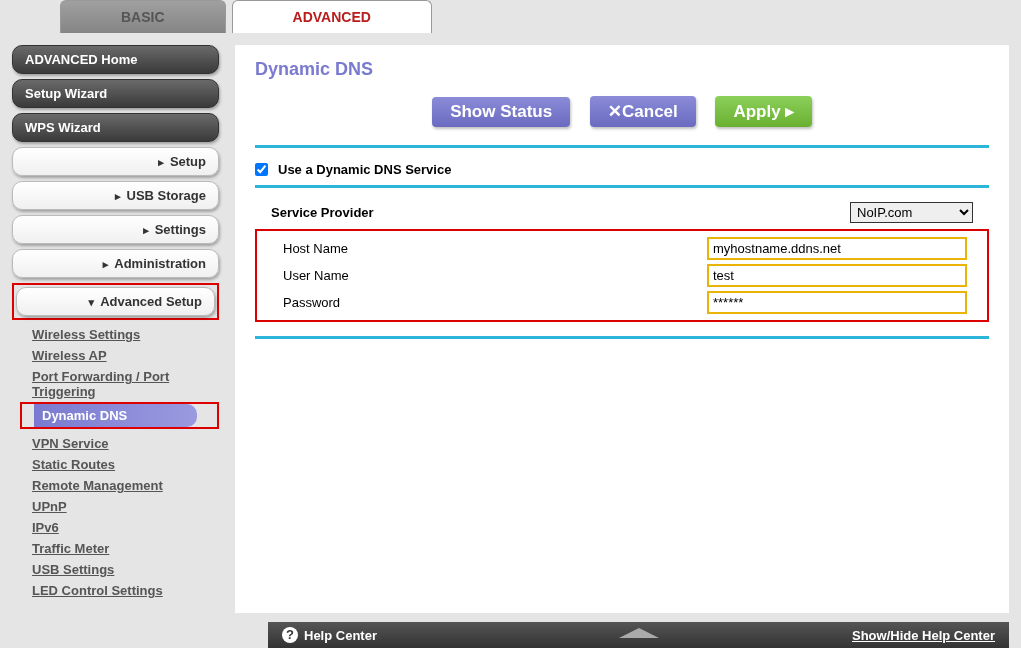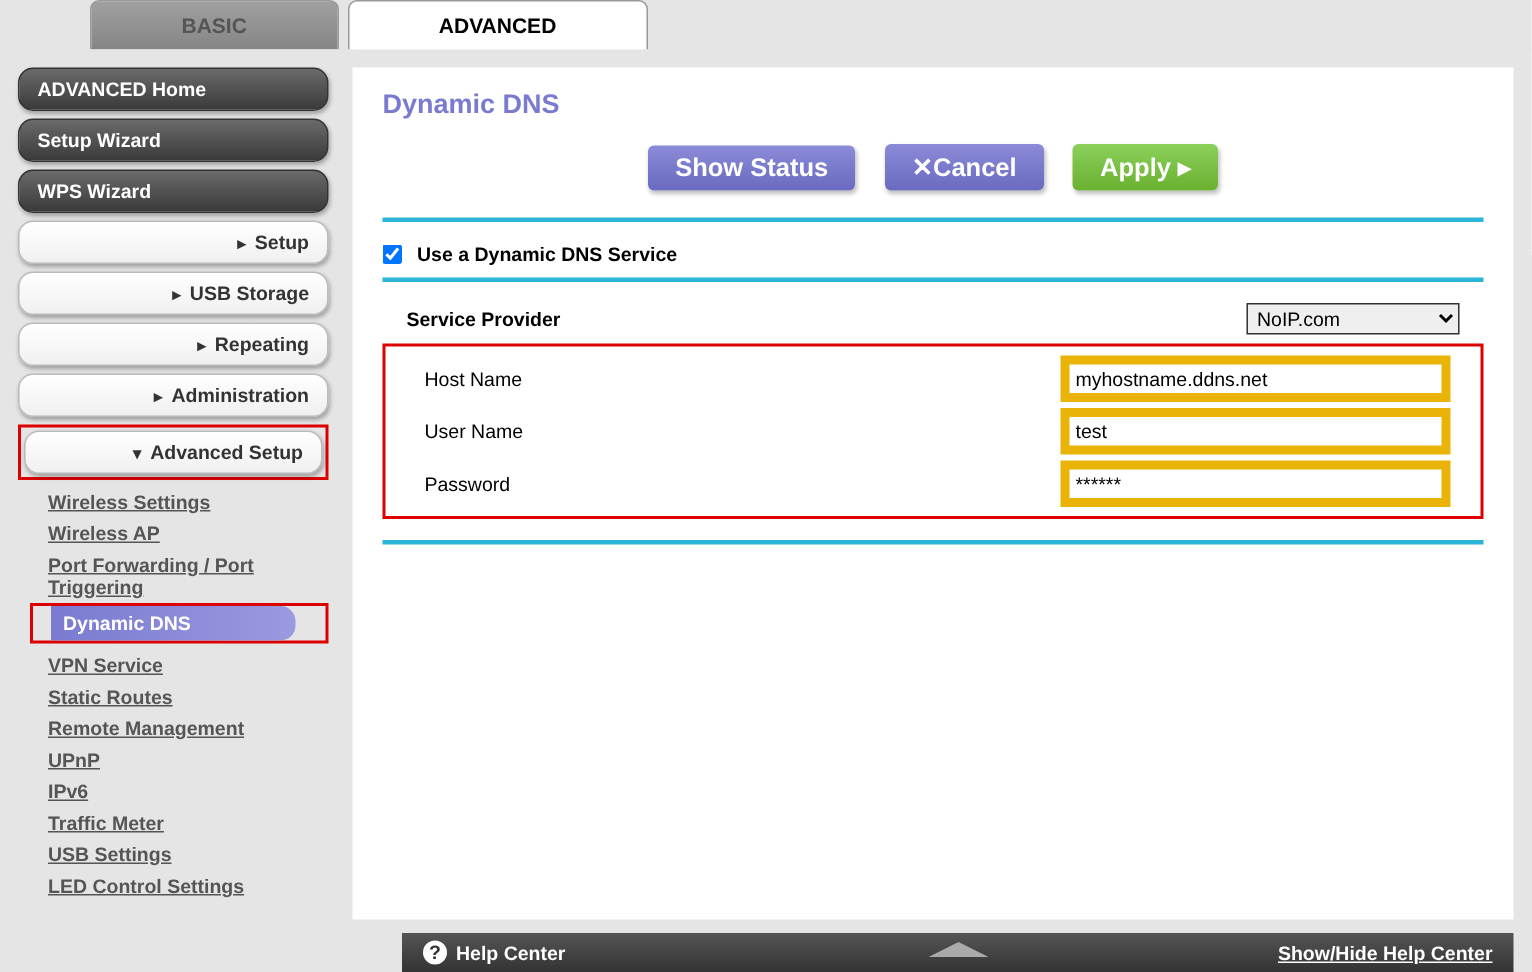--- a/index.html
+++ b/index.html
@@ -1,21 +1,21 @@
 <!DOCTYPE html>
 <html><head>
 <meta charset="utf-8">
 <style>
 * { box-sizing: border-box; margin: 0; padding: 0; }
 body { font-family: Arial, sans-serif; font-size: 13px; background: #e5e5e5; width: 1021px; height: 648px; overflow: hidden; }
 
 .top-tabs { display: flex; padding-left: 60px; background: #e5e5e5; }
 .tab { padding: 8px 60px; border: 1px solid #999; border-bottom: none; border-radius: 6px 6px 0 0; font-weight: bold; font-size: 14px; cursor: pointer; }
 .tab-basic { background: linear-gradient(#a0a0a0,#858585); color: #555; margin-right: 6px; }
-.tab-advanced { background: #fff; color: #000000; text-align: right; }
+.tab-advanced { background: #fff; color: #b91c1c; text-align: right; }
 
 .main { display: flex; height: 580px; }
 .sidebar { width: 255px; background: #e5e5e5; padding: 12px 12px 0 12px; }
 
 .pill { border-radius: 10px; padding: 6px 12px; margin-bottom: 5px; font-weight: bold; font-size: 13px; cursor: pointer; box-shadow: 1px 2px 3px rgba(0,0,0,0.3); }
 .pill-dark { background: linear-gradient(#6a6a6a,#3a3a3a); color: #fff; border: 1px solid #333; }
 .pill-light { background: linear-gradient(#fff,#f0f0f0); color: #333; border: 1px solid #bbb; text-align: right; }
 .arrow-r::before { content: "▸"; margin-right: 6px; font-size: 11px; }
 .arrow-d::before { content: "▾"; margin-right: 6px; font-size: 11px; }
 
@@ -33,22 +33,22 @@
 .btn-purple { background: linear-gradient(#8b8bd8,#6a6ac0); }
 .btn-green { background: linear-gradient(#8bd05a,#6ab030); }
 
 hr.sep { border: none; border-top: 3px solid #2bb5d8; margin: 8px 0 14px 0; }
 
 .chk-row { display: flex; align-items: center; font-weight: bold; margin-bottom: 8px; }
 .chk-row input { margin-right: 10px; }
 
 .form-row { display: flex; align-items: center; margin: 4px 16px; }
 .form-row .lbl { width: 430px; font-size: 13px; }
-.form-row input[type=text], .form-row input[type=password] { width: 260px; padding: 2px 4px; border: 6px solid #eab308; font-size: 13px; }
-.form-row select { width: 142px; padding: 1px 2px; border: 1px solid #333; font-size: 13px; }
+.form-row input[type=text], .form-row input[type=password] { width: 260px; padding: 2px 4px; border: 2px solid #eab308; font-size: 13px; }
+.form-row select { width: 123px; padding: 1px 2px; border: 1px solid #333; font-size: 13px; }
 
 .provider-row .lbl { font-weight: bold; }
 .provider-row { justify-content: space-between; margin-bottom: 6px; }
 
 .input-block { border: 2px solid #d00; padding: 2px 4px; }
 
 .help-bar { position: absolute; bottom: 0; left: 268px; right: 12px; background: linear-gradient(#555,#333); color: #fff; padding: 5px 14px; display: flex; align-items: center; justify-content: space-between; font-size: 13px; }
 .help-bar .q { display: inline-flex; align-items: center; font-weight: bold; }
 .qmark { width: 16px; height: 16px; border-radius: 50%; background: #fff; color: #333; text-align: center; line-height: 16px; margin-right: 6px; font-weight: bold; }
 .help-bar .toggle { text-decoration: underline; cursor: pointer; font-weight: bold; }
@@ -62,21 +62,21 @@
   <div class="tab tab-advanced">ADVANCED</div>
 </div>
 
 <div class="main">
   <div class="sidebar">
     <div class="pill pill-dark">ADVANCED Home</div>
     <div class="pill pill-dark">Setup Wizard</div>
     <div class="pill pill-dark">WPS Wizard</div>
     <div class="pill pill-light arrow-r">Setup</div>
     <div class="pill pill-light arrow-r">USB Storage</div>
-    <div class="pill pill-light arrow-r">Repeating</div>
+    <div class="pill pill-light arrow-r">Settings</div>
     <div class="pill pill-light arrow-r">Administration</div>
     <div class="red-box">
       <div class="pill pill-light arrow-d nomargin">Advanced Setup</div>
     </div>
     <div class="submenu">
       <a>Wireless Settings</a>
       <a>Wireless AP</a>
       <a>Port Forwarding / Port Triggering</a>
       <div class="red-box" style="margin-left:-12px; padding-left:12px;">
         <a class="active">Dynamic DNS</a>

